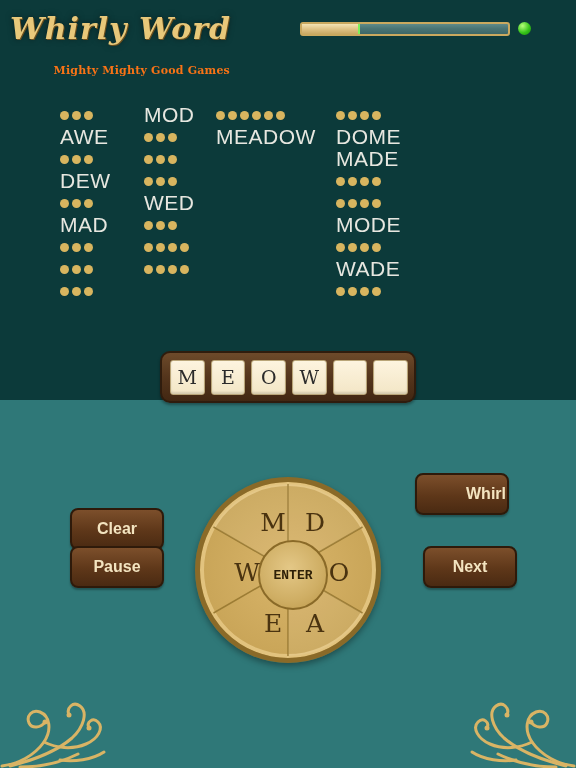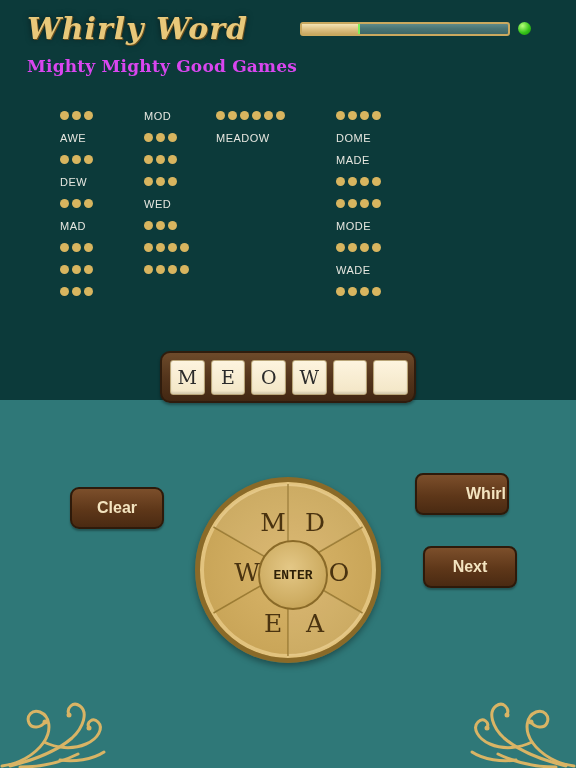--- a/index.html
+++ b/index.html
@@ -25,42 +25,42 @@
     position: absolute;
     left: 0; top: 0;
     width: 576px;
     height: 400px;
     background: #0c3a3a;
   }
 
   
   .logo-wrap {
     position: absolute;
-    left: 27px;
+    left: 10px;
     top: 10px;
     width: 220px;
     text-align: right;
   }
   .logo-title {
     font-family: "DejaVu Serif", serif;
     font-size: 30px;
     font-style: italic;
     font-weight: bold;
     color: #e8c87a;
     letter-spacing: 1px;
     text-shadow: 1px 1px 0 #6b4f1d, 0 0 6px rgba(0,0,0,0.5);
     line-height: 1.25;
     white-space: nowrap;
   }
   .logo-sub {
     font-family: "DejaVu Serif", serif;
-    font-size: 17px;
+    font-size: 11px;
     font-weight: bold;
-    color: #d946ef;
-    margin-top: 8px;
+    color: #f97316;
+    margin-top: 16px;
     letter-spacing: 0.2px;
     white-space: nowrap;
   }
 
   
   .progress-wrap {
     position: absolute;
     left: 300px;
     top: 22px;
     width: 210px;
@@ -112,21 +112,21 @@
   .col.c4 { width: 120px; }
 
   .slot {
     height: 19px;
     line-height: 19px;
     margin-bottom: 3px;
     white-space: nowrap;
   }
   .word {
     font-family: "Liberation Sans", sans-serif;
-    font-size: 11px;
+    font-size: 21px;
     color: #e7e7e0;
     letter-spacing: 0.5px;
   }
   .dots {
     display: inline-block;
     padding-top: 0;
   }
   .dot {
     display: inline-block;
     width: 9px;
@@ -190,21 +190,21 @@
     color: #f3e4c0;
     font-family: "Liberation Sans", sans-serif;
     font-size: 16px;
     font-weight: bold;
     display: flex;
     align-items: center;
     justify-content: center;
     box-shadow: 0 2px 2px rgba(0,0,0,0.3);
     box-sizing: border-box;
   }
-  #btn-clear { left: 70px; top: 487px; border-radius: 9px; }
+  #btn-clear { left: 70px; top: 508px; }
   #btn-pause { left: 70px; top: 546px; }
   #btn-whirl { left: 415px; top: 473px; padding-left: 48px; }
   #btn-next  { left: 415px; top: 546px; margin-left: 8px; }
 
   
   .wheel {
     position: absolute;
     left: 195px;
     top: 477px;
     width: 186px;
@@ -320,20 +320,21 @@
   <div class="rack" id="tile-rack">
       <div class="tile">M</div>
       <div class="tile">E</div>
       <div class="tile">O</div>
       <div class="tile">W</div>
       <div class="tile"></div>
       <div class="tile"></div>
     </div>
 
   <div class="btn" id="btn-clear">Clear</div>
+  <div class="btn" id="btn-pause">Pause</div>
   <div class="btn" id="btn-whirl">Whirl</div>
   <div class="btn" id="btn-next">Next</div>
 
   <div class="wheel">
     <svg class="wheel-svg" width="176" height="176" viewBox="0 0 176 176">
       <g stroke="#9c7c34" stroke-width="1.5" fill="none">
         <line x1="88" y1="88" x2="88" y2="2"></line>
         <line x1="88" y1="88" x2="162.5" y2="45"></line>
         <line x1="88" y1="88" x2="162.5" y2="131"></line>
         <line x1="88" y1="88" x2="88" y2="174"></line>

